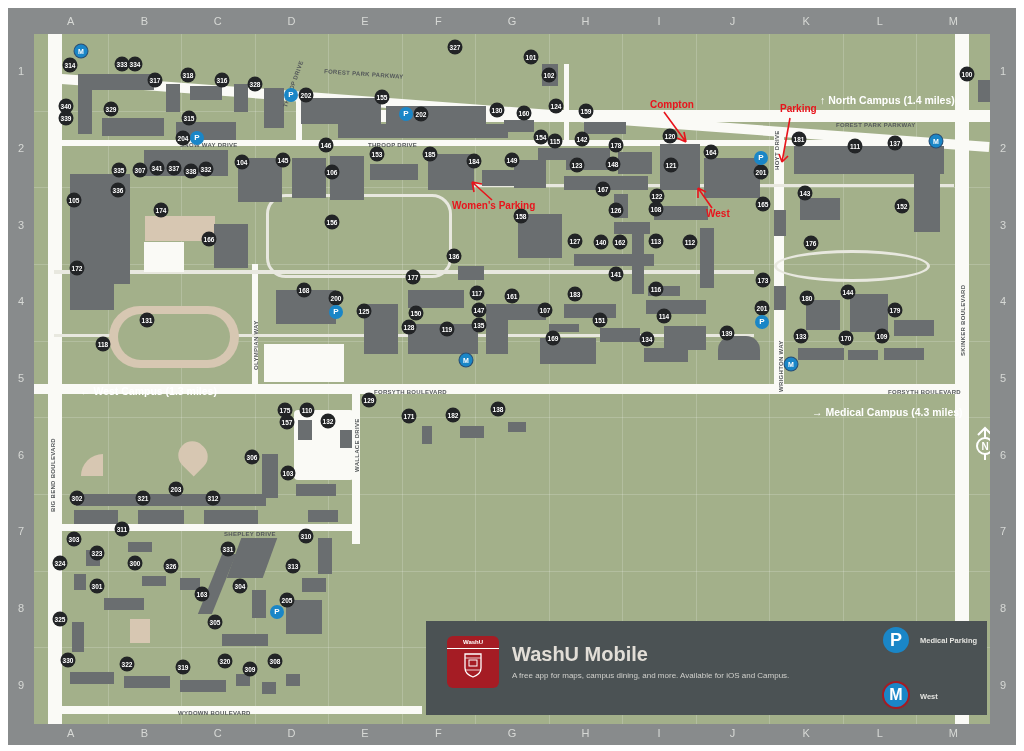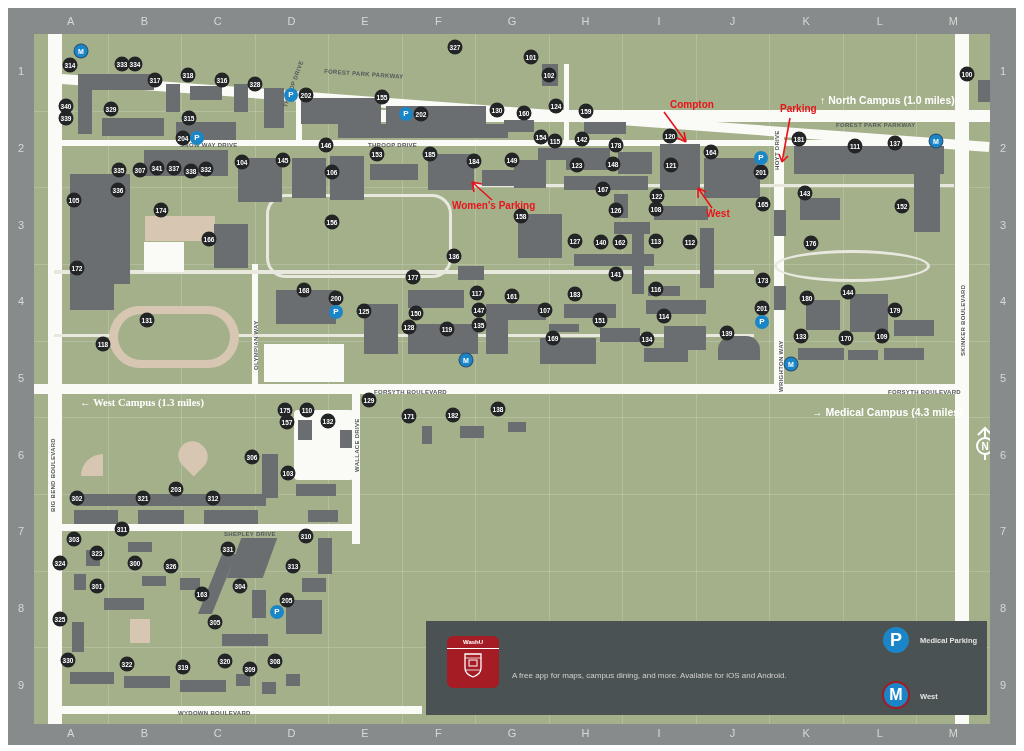--- a/index.html
+++ b/index.html
@@ -254,23 +254,23 @@
     <div class="street" style="left:854px;top:355px;">FORSYTH BOULEVARD</div>
     <div class="street" style="left:320px;top:438px;transform:rotate(-90deg);transform-origin:left top;">WALLACE DRIVE</div>
     <div class="street" style="left:190px;top:497px;">SHEPLEY DRIVE</div>
     <div class="street" style="left:144px;top:676px;">WYDOWN BOULEVARD</div>
     <div class="street" style="left:16px;top:478px;transform:rotate(-90deg);transform-origin:left top;">BIG BEND BOULEVARD</div>
     <div class="street" style="left:740px;top:136px;transform:rotate(-90deg);transform-origin:left top;">HOYT DRIVE</div>
     <div class="street" style="left:744px;top:358px;transform:rotate(-90deg);transform-origin:left top;">WRIGHTON WAY</div>
     <div class="street" style="left:926px;top:322px;transform:rotate(-90deg);transform-origin:left top;">SKINKER BOULEVARD</div>
 
     <div class="dir" style="left:786px;top:60px;">
-      <span>↑&nbsp;</span><span>North Campus (1.0 miles)</span>
-    </div>
-    <div class="dir" style="left:46px;top:363px;font-family:Liberation Serif, serif;">
+      <span>↑&nbsp;</span><span>North Campus (1.4 miles)</span>
+    </div>
+    <div class="dir" style="left:46px;top:351px;">
       <span>←&nbsp;</span><span>West Campus (1.3 miles)</span>
     </div>
     <div class="dir" style="left:778px;top:372px;">
       <span>→&nbsp;</span><span>Medical Campus (4.3 miles)</span>
     </div>
     <div style="position:absolute;left:940px;top:392px;width:22px;height:36px;">
       <svg width="22" height="36" viewBox="0 0 22 36">
           <path d="M11 2 L11 34 M4 9 L11 2 L18 9" stroke="#fff" stroke-width="2" fill="none"></path>
           <circle cx="11" cy="20" r="8" fill="#a3b08a" stroke="#fff" stroke-width="2"></circle>
           <text x="11" y="24" font-size="10" font-weight="bold" text-anchor="middle" fill="#fff" font-family="Liberation Sans, sans-serif">N</text>
@@ -424,21 +424,21 @@
         <div class="pk" style="left: 728px; top: 288px;">P</div>
         <div class="pk" style="left: 243px; top: 578px;">P</div>
       </div>
     <div id="mt-layer">
         <div class="mt" style="left: 47px; top: 17px;">M</div>
         <div class="mt" style="left: 902px; top: 107px;">M</div>
         <div class="mt" style="left: 432px; top: 326px;">M</div>
         <div class="mt" style="left: 757px; top: 330px;">M</div>
       </div>
 
-    <div class="anno" style="left:636px;top:65px;">Compton</div>
+    <div class="anno" style="left:616px;top:65px;">Compton</div>
     <svg class="arrow" style="left:628px;top:76px;" width="30" height="36">
         <path d="M2 2 L24 32 M24 32 L22 22 M24 32 L15 28" stroke="#e8141c" stroke-width="1.6" fill="none"></path>
       </svg>
     <div class="anno" style="left:746px;top:69px;">Parking</div>
     <svg class="arrow" style="left:742px;top:82px;" width="20" height="50">
         <path d="M14 2 L6 46 M6 46 L3 38 M6 46 L12 40" stroke="#e8141c" stroke-width="1.6" fill="none"></path>
       </svg>
     <div class="anno" style="left:418px;top:166px;">Women's Parking</div>
     <svg class="arrow" style="left:434px;top:144px;" width="30" height="24">
         <path d="M24 22 L4 4 M4 4 L6 14 M4 4 L14 6" stroke="#e8141c" stroke-width="1.6" fill="none"></path>
@@ -451,20 +451,21 @@
     <div class="panel">
       <div class="app-icon">
         <div class="app-icon-label">WashU</div>
         <div style="position:absolute;left:0;top:12px;width:52px;height:1px;background:#fff;"></div>
         <svg style="position:absolute;left:16px;top:16px;" width="20" height="26" viewBox="0 0 20 26">
             <path d="M2 2 H18 V16 Q18 22 10 25 Q2 22 2 16 Z" fill="none" stroke="#fff" stroke-width="1.3"></path>
             <rect x="6" y="8" width="8" height="6" fill="none" stroke="#fff" stroke-width="1"></rect>
             <path d="M2 6 H18 M2 18 H18" stroke="#fff" stroke-width="0.8"></path>
           </svg>
       </div>
-      <div class="app-sub">A free app for maps, campus dining, and more. Available for iOS and Android.</div>
+      <div class="app-title">WashU Mobile</div>
+      <div class="app-sub">A free app for maps, campus dining, and more. Available for iOS and Campus.</div>
       <div class="legend-p">P</div>
       <div class="legend-t" style="left:494px;top:15px;">Medical Parking</div>
       <div class="legend-m">M</div>
       <div class="legend-t" style="left:494px;top:71px;">West</div>
     </div>
   </div>
 </div>
 
 </body></html>

